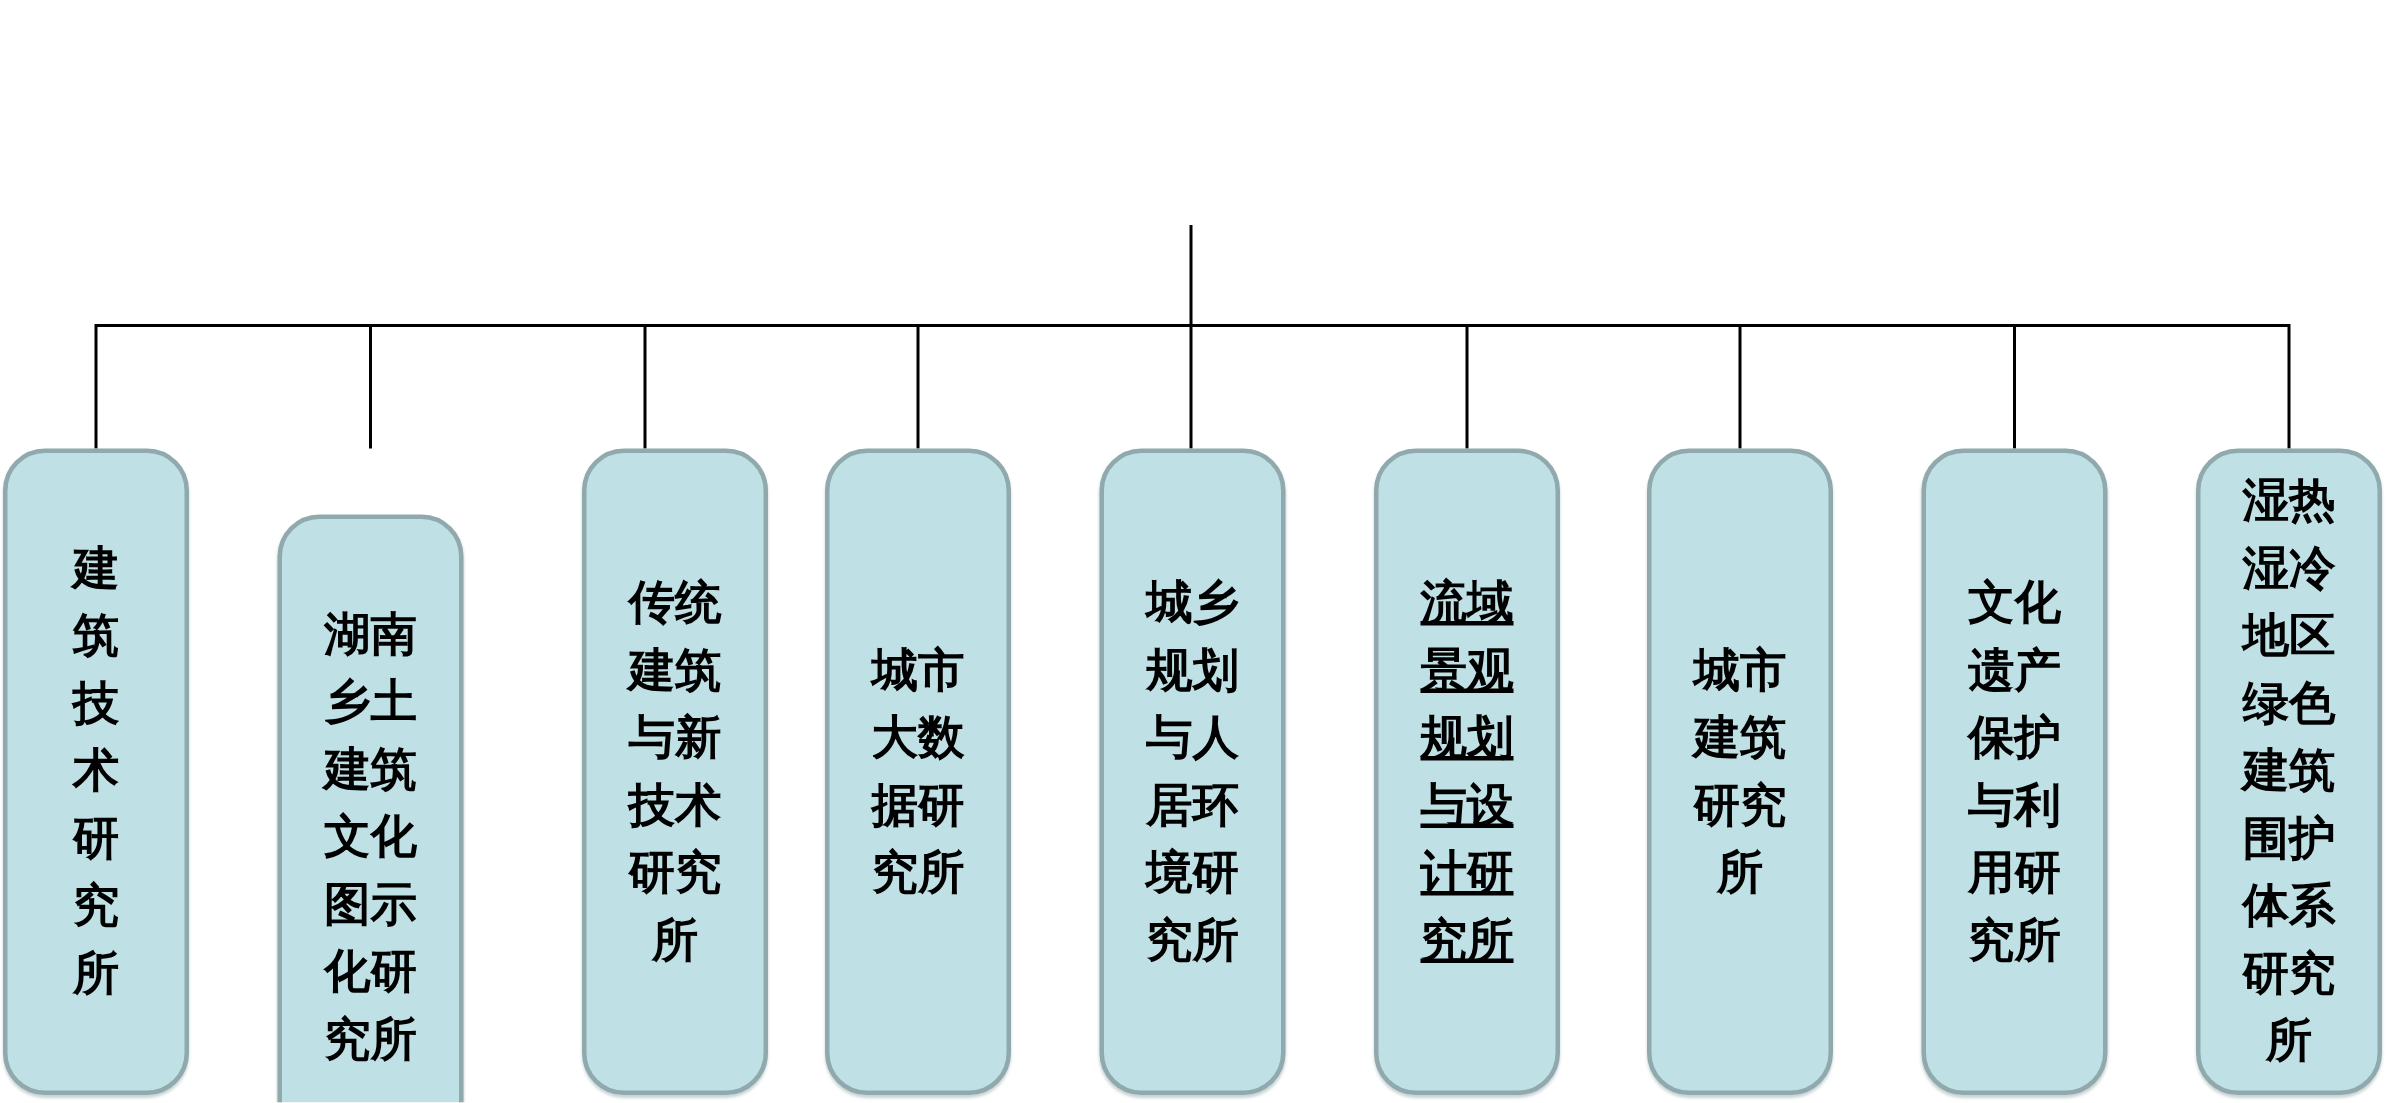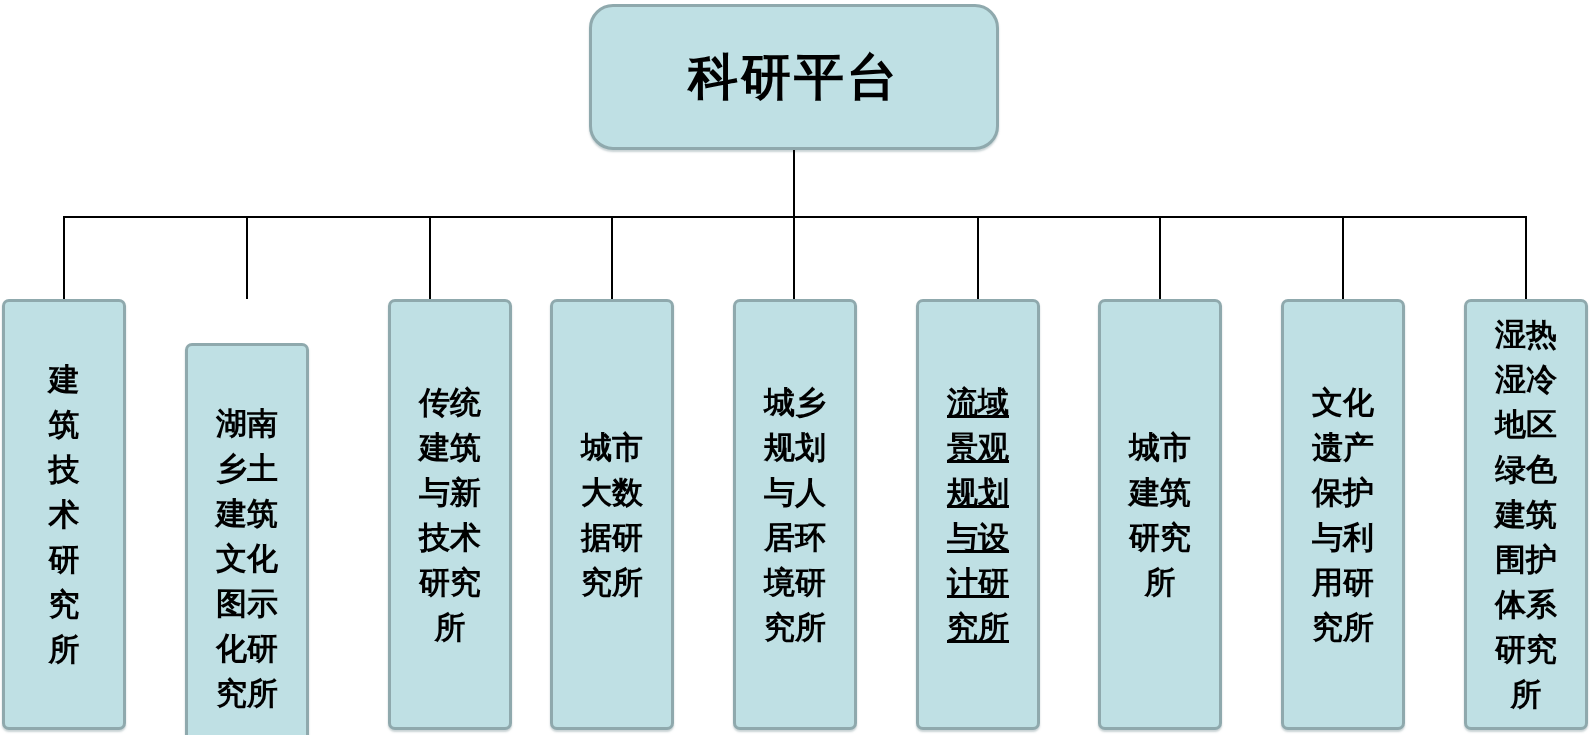--- a/index.html
+++ b/index.html
@@ -13,21 +13,21 @@
     height: 735px;
     background: #ffffff;
     font-family: "DejaVu Sans", "Liberation Sans", sans-serif;
     overflow: hidden;
   }
   .node {
     position: absolute;
     box-sizing: border-box;
     background: #bfe0e4;
     border: 3px solid #8fa9ad;
-    border-radius: 7px;
+    border-radius: 28px;
     display: flex;
     align-items: center;
     justify-content: center;
     color: #000000;
     font-weight: bold;
     box-shadow: 0 2px 2px rgba(100,130,135,0.35);
   }
   .root-node {
     left: 589px;
     top: 4px;
@@ -85,23 +85,20 @@
   .drop:nth-of-type(6) { left: 977px;  }
   .drop:nth-of-type(7) { left: 1159px; }
   .drop:nth-of-type(8) { left: 1342px; }
   .drop:nth-of-type(9) { left: 1525px; }
 </style>
 </head>
 <body>
 
 <div class="canvas">
 
-  <div class="node root-node">
-    <span>科研平台</span>
-  </div>
 
   <div class="connector stem"></div>
   <div class="connector hline"></div>
   <div class="drops">
     <div class="connector drop"></div>
     <div class="connector drop"></div>
     <div class="connector drop"></div>
     <div class="connector drop"></div>
     <div class="connector drop"></div>
     <div class="connector drop"></div>

